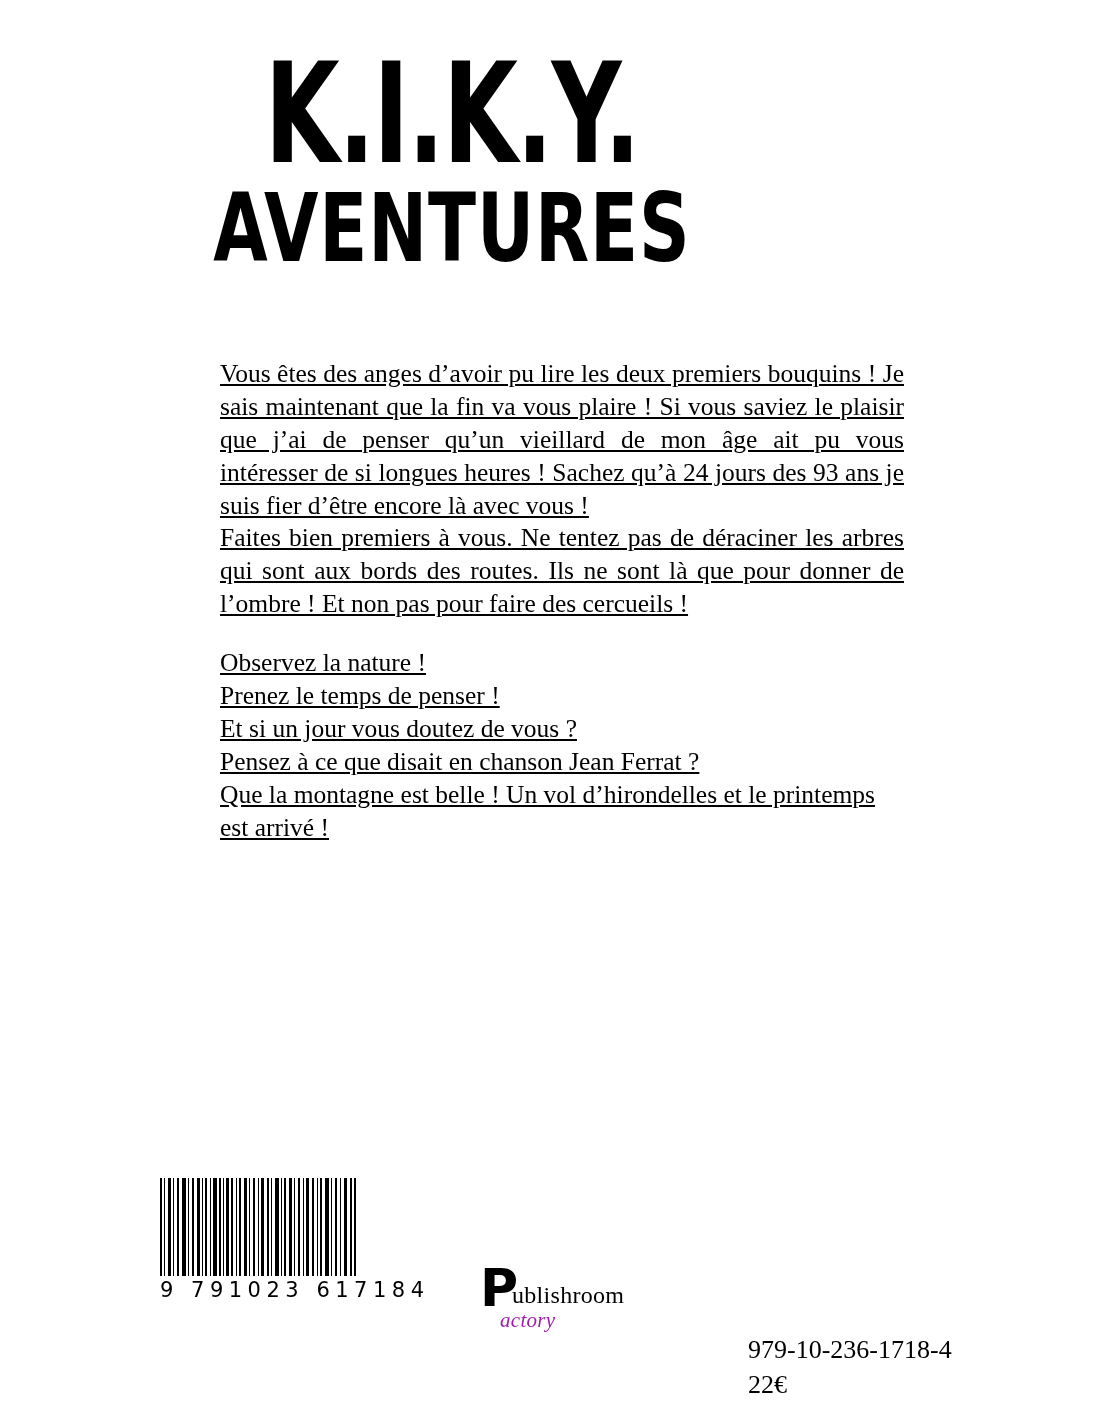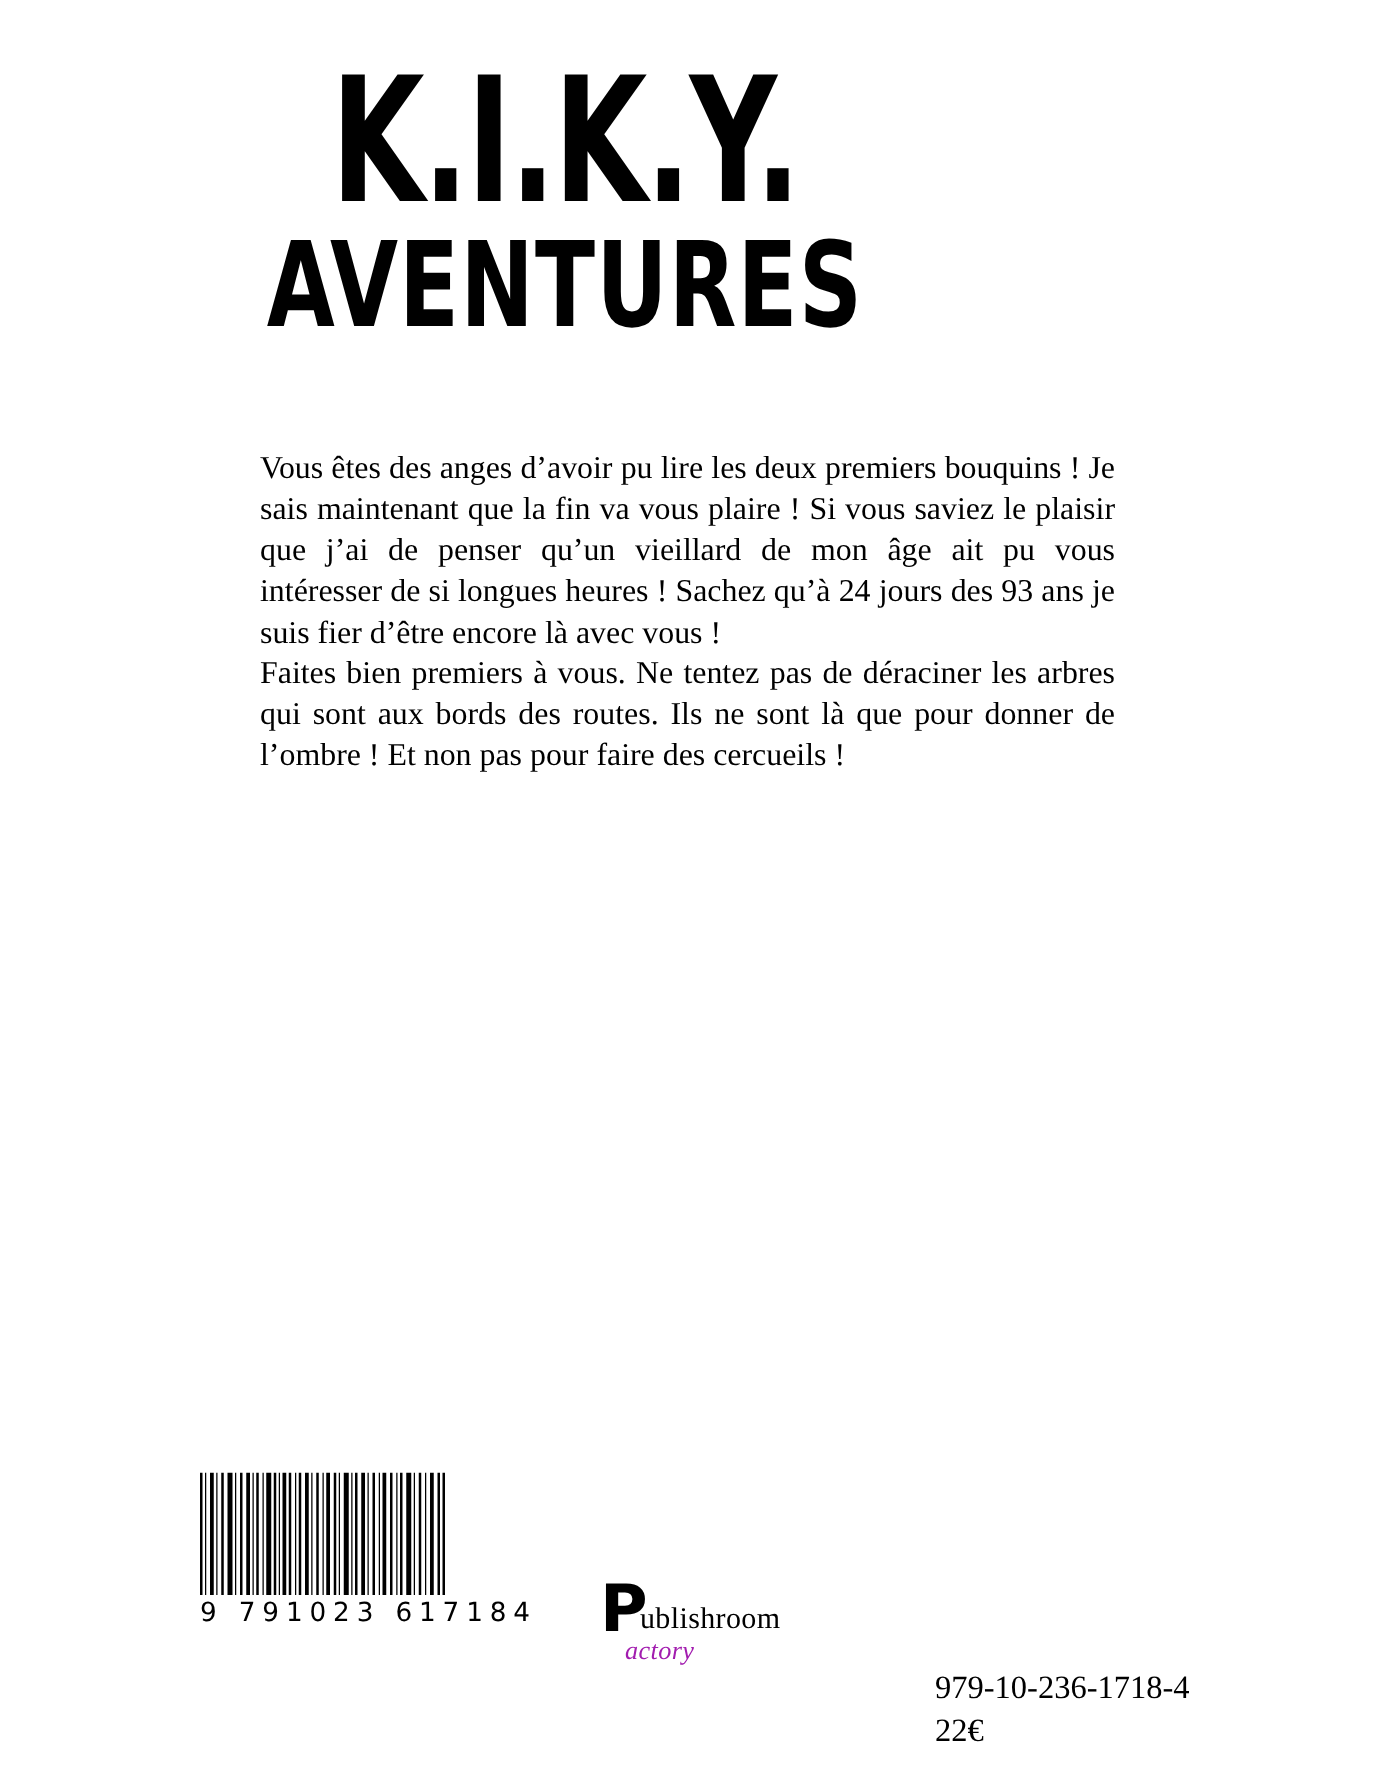--- a/index.html
+++ b/index.html
@@ -43,26 +43,27 @@
     line-height: 1.0;
     transform: scaleX(0.88) scaleY(1.18);
     transform-origin: center top;
     margin: 14px 0 0 0;
     white-space: nowrap;
   }
 
   
   .body-text {
     position: absolute;
-    left: 208px;
+    left: 220px;
     top: 358px;
     width: 684px;
     font-size: 25.5px;
     line-height: 1.29;
     text-align: justify;
+    text-decoration: underline;
   }
   .body-text p {
     margin: 0;
   }
   .body-text p.gap {
     margin-top: 26px;
   }
   .lines p {
     text-align: left;
   }
@@ -138,20 +139,27 @@
 
 <div class="title-block">
   <div class="title-main">K.I.K.Y.</div>
   <div class="title-sub">AVENTURES</div>
 </div>
 
 <div class="body-text">
   <p>Vous êtes des anges d’avoir pu lire les deux premiers bouquins ! Je sais maintenant que la fin va vous plaire ! Si vous saviez le plaisir que j’ai de penser qu’un vieillard de mon âge ait pu vous intéresser de si longues heures ! Sachez qu’à 24 jours des 93 ans je suis fier d’être encore là avec vous !</p>
   <p> Faites bien premiers à vous.  Ne tentez pas de déraciner les arbres qui sont aux bords des routes. Ils ne sont là que pour donner de l’ombre ! Et non pas pour faire des cercueils !</p>
 
+  <div class="lines">
+    <p class="gap">Observez la nature !</p>
+    <p>Prenez le temps de penser !</p>
+    <p>Et si un jour vous doutez de vous ?</p>
+    <p>Pensez à ce que disait en chanson Jean Ferrat ?</p>
+    <p>Que la montagne est belle ! Un vol d’hirondelles et le printemps est arrivé !</p>
+  </div>
 
 </div>
 
 <div class="barcode">
   <svg class="barcode-bars" viewBox="0 0 196 98" preserveAspectRatio="none">
     <rect x="0" y="0" width="2" height="98" fill="#000"></rect>
     <rect x="4" y="0" width="1" height="98" fill="#000"></rect>
     <rect x="8" y="0" width="3" height="98" fill="#000"></rect>
     <rect x="13" y="0" width="1" height="98" fill="#000"></rect>
     <rect x="17" y="0" width="2" height="98" fill="#000"></rect>

